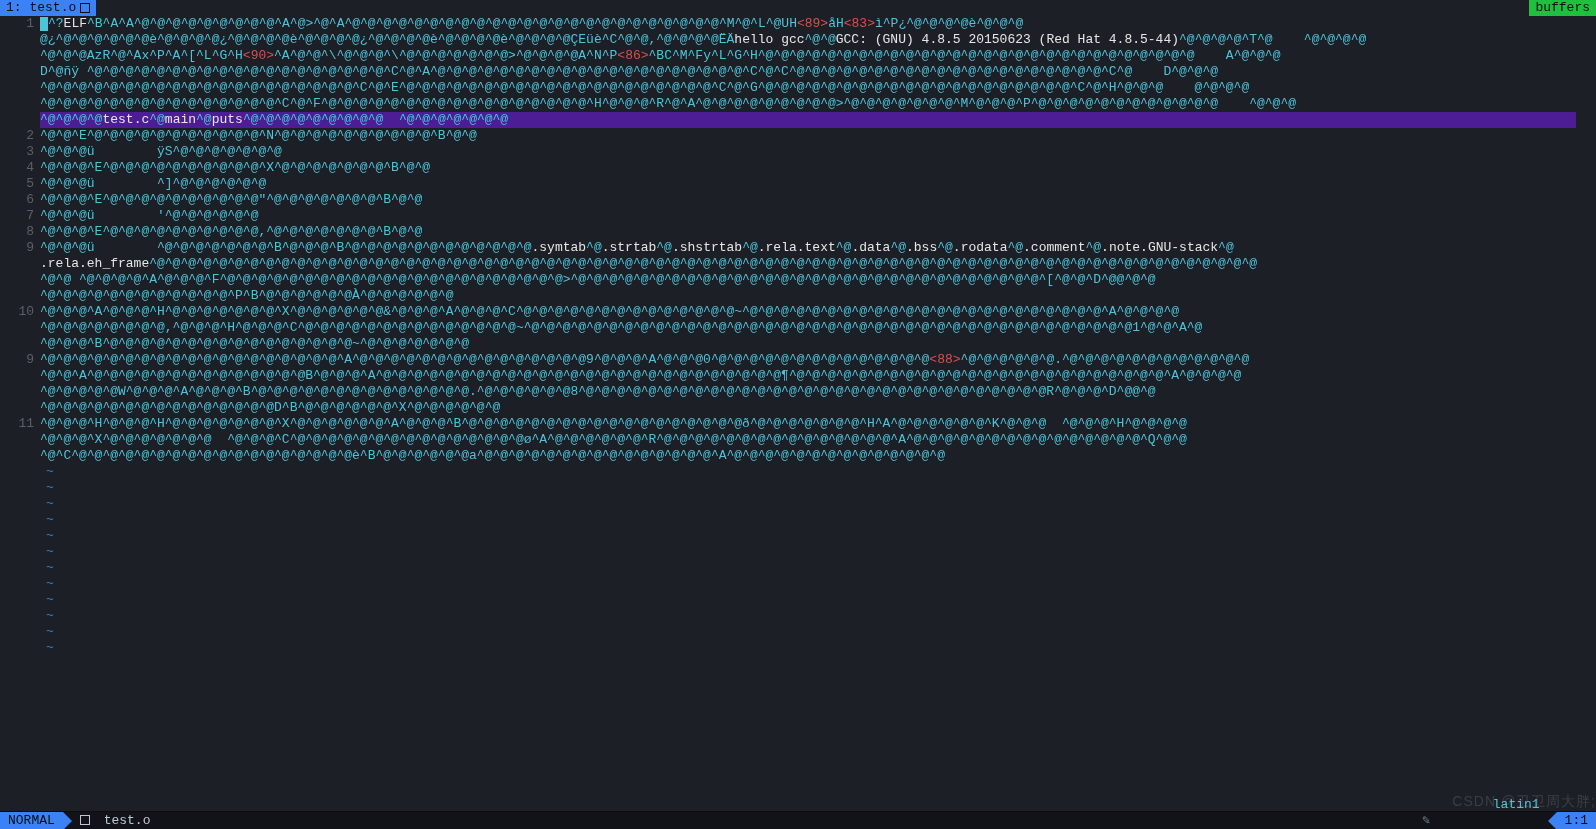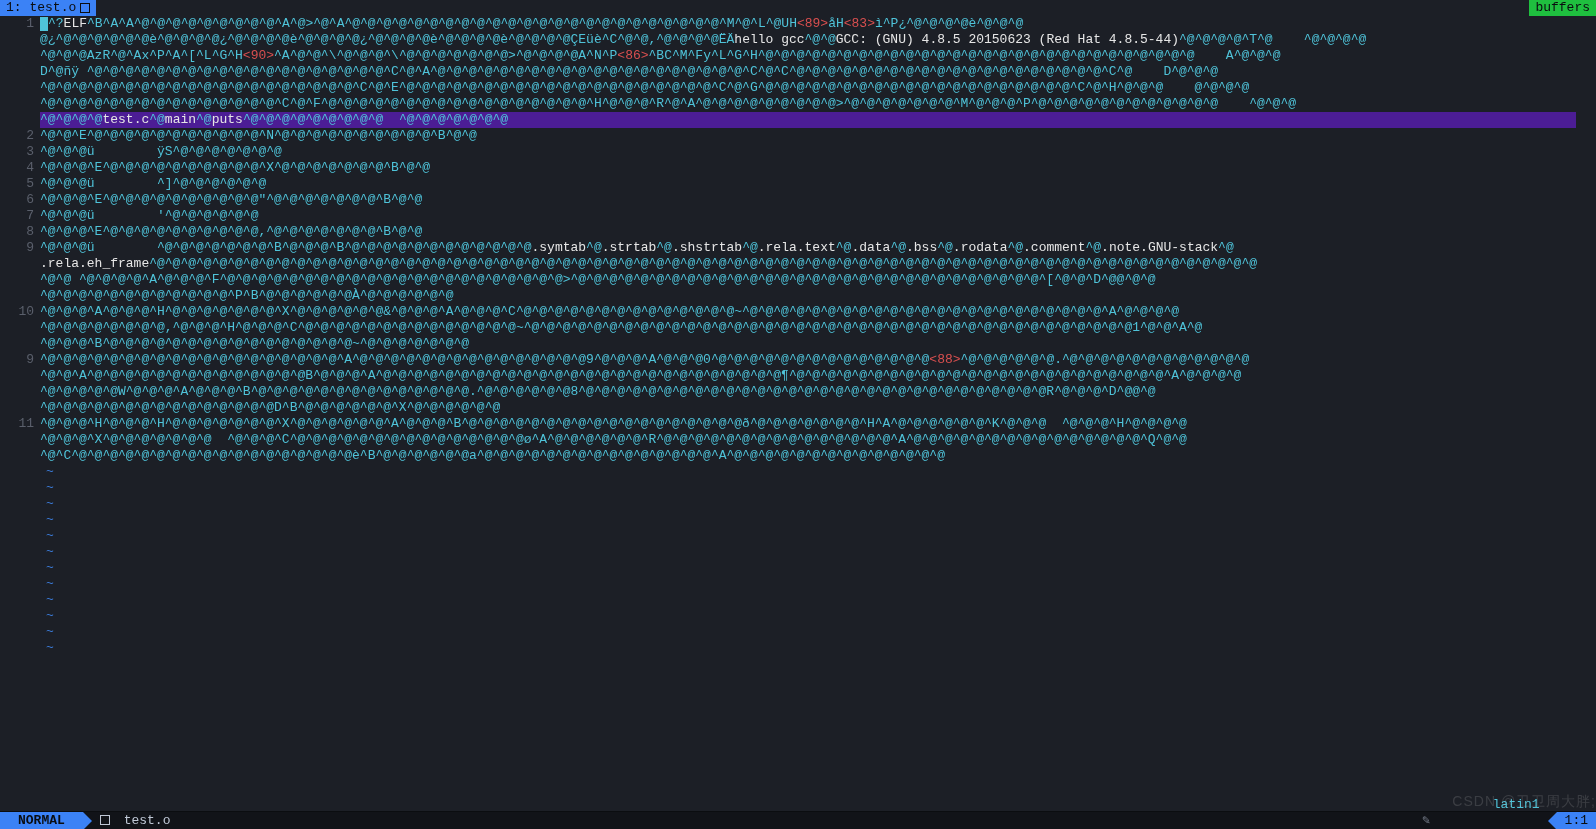--- a/index.html
+++ b/index.html
@@ -101,22 +101,22 @@
     background: #111318;
     color: #4fc3d9;
     display: flex;
     align-items: center;
     font-size: 13px;
     border-top: 1px solid #0b0d10;
   }
   .mode {
     background: #3b82f6;
     color: #0b0d10;
-    padding: 0 18px;
-    font-weight: bold;
+    padding: 0 8px;
+    font-weight: normal;
     height: 100%;
     display: flex;
     align-items: center;
   }
   .sep-tri {
     width: 0; height: 0;
     border-top: 9px solid transparent;
     border-bottom: 9px solid transparent;
     border-left: 9px solid #3b82f6;
   }

